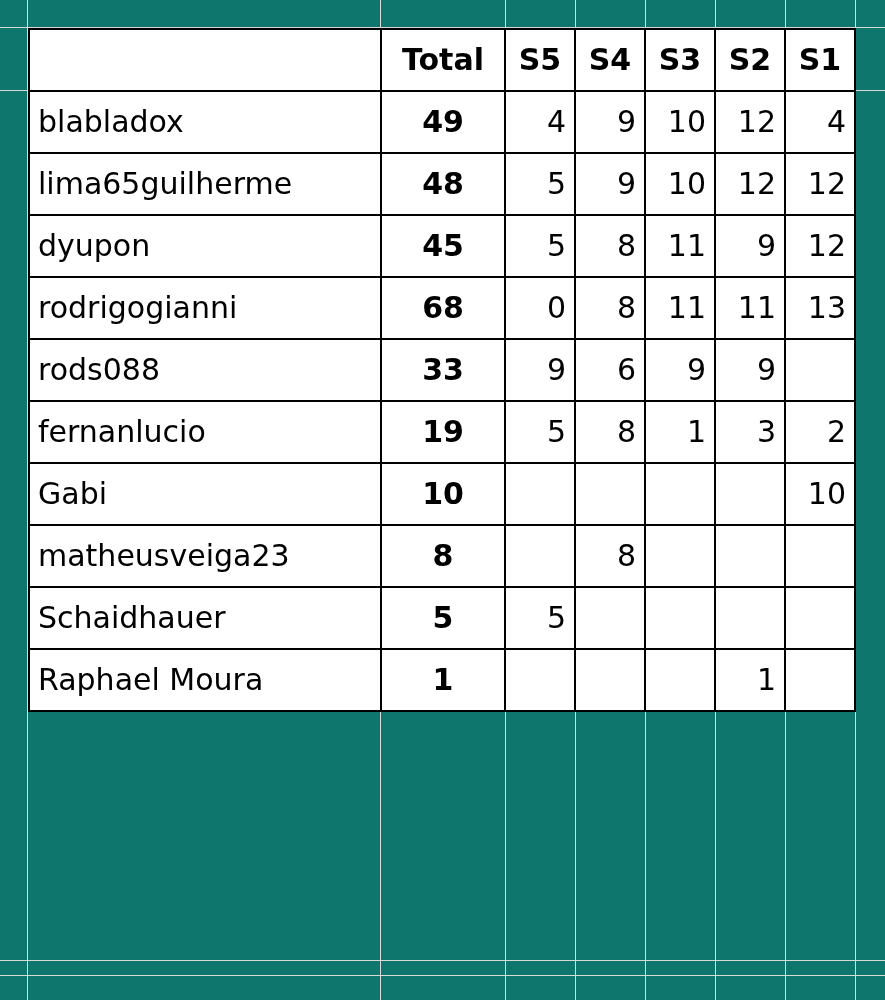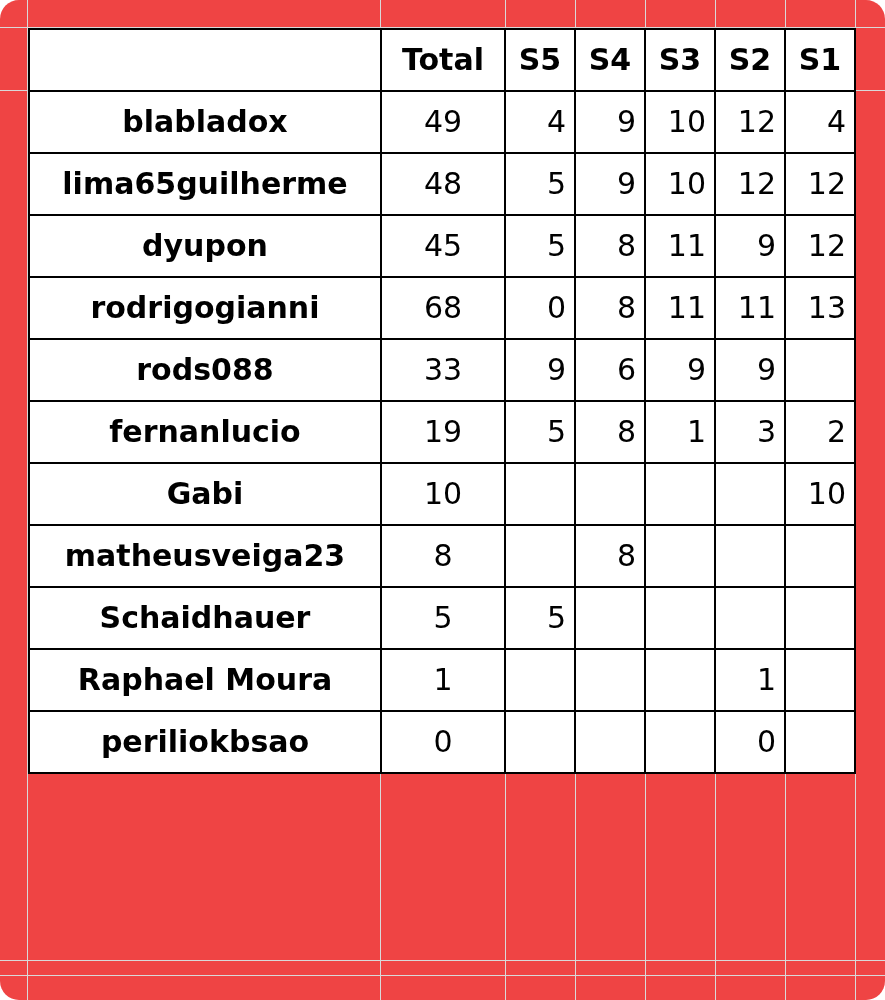--- a/index.html
+++ b/index.html
@@ -10,22 +10,21 @@
   body {
     width: 885px;
     height: 1000px;
     font-family: "DejaVu Sans", sans-serif;
     overflow: hidden;
   }
   #sheet {
     position: relative;
     width: 885px;
     height: 1000px;
-    background: #ef4444;
-    border-radius: 19px;
+    background: #0f766e;
   }
   
   .gridline-v {
     position: absolute;
     top: 0;
     bottom: 0;
     width: 1px;
     background: #d9d9d9;
   }
   .gridline-h {
@@ -59,27 +58,27 @@
   col.c-total { width: 124px; }
   col.c-s     { width: 70px;  }
 
   th.hdr {
     font-weight: bold;
     text-align: center;
     font-size: 29px;
   }
   th.hdr-blank { }
   td.name {
+    text-align: left;
+    font-weight: normal;
+    font-size: 31px;
+  }
+  td.total {
     text-align: center;
     font-weight: bold;
-    font-size: 31px;
-  }
-  td.total {
-    text-align: center;
-    font-weight: normal;
     font-size: 30px;
   }
   td.score {
     text-align: right;
     font-weight: normal;
     font-size: 30px;
   }
 </style>
 </head>
 <body>
@@ -204,25 +203,16 @@
       </tr>
       <tr>
         <td class="name">Raphael Moura</td>
         <td class="total">1</td>
         <td class="score"></td>
         <td class="score"></td>
         <td class="score"></td>
         <td class="score">1</td>
         <td class="score"></td>
       </tr>
-      <tr>
-        <td class="name">periliokbsao</td>
-        <td class="total">0</td>
-        <td class="score"></td>
-        <td class="score"></td>
-        <td class="score"></td>
-        <td class="score">0</td>
-        <td class="score"></td>
-      </tr>
     </tbody>
   </table>
 
 </div>
 
 </body></html>

